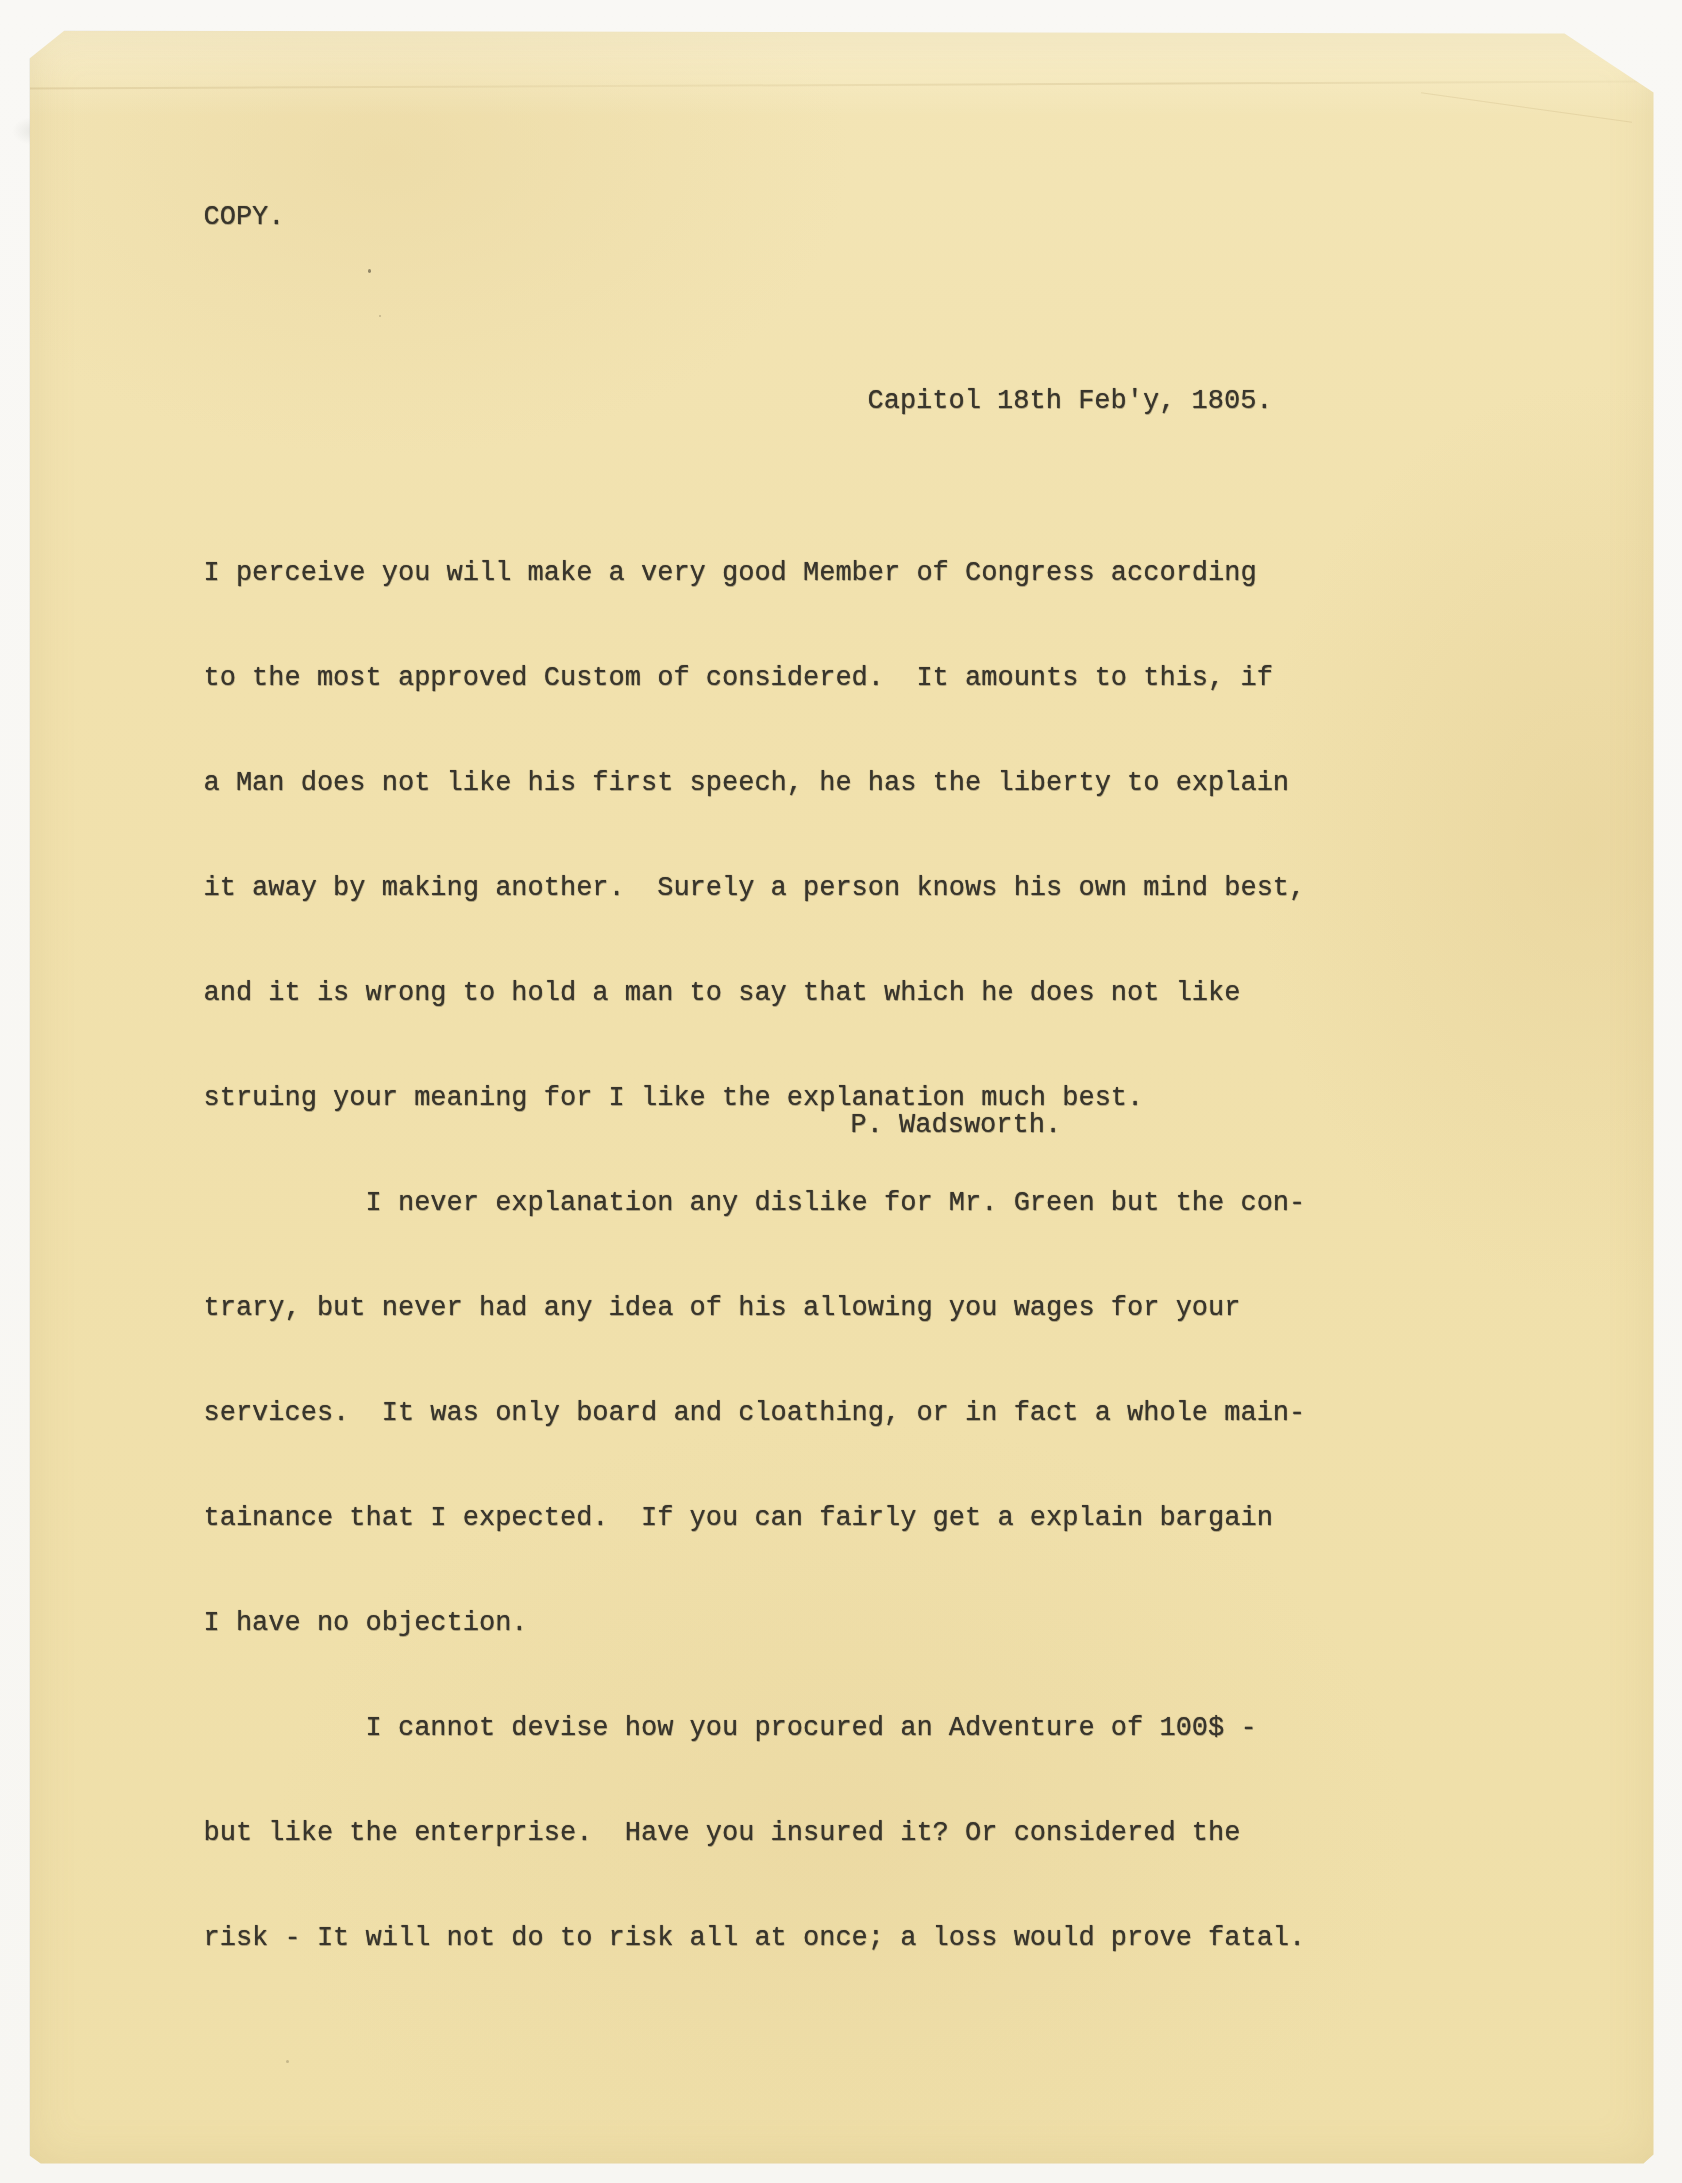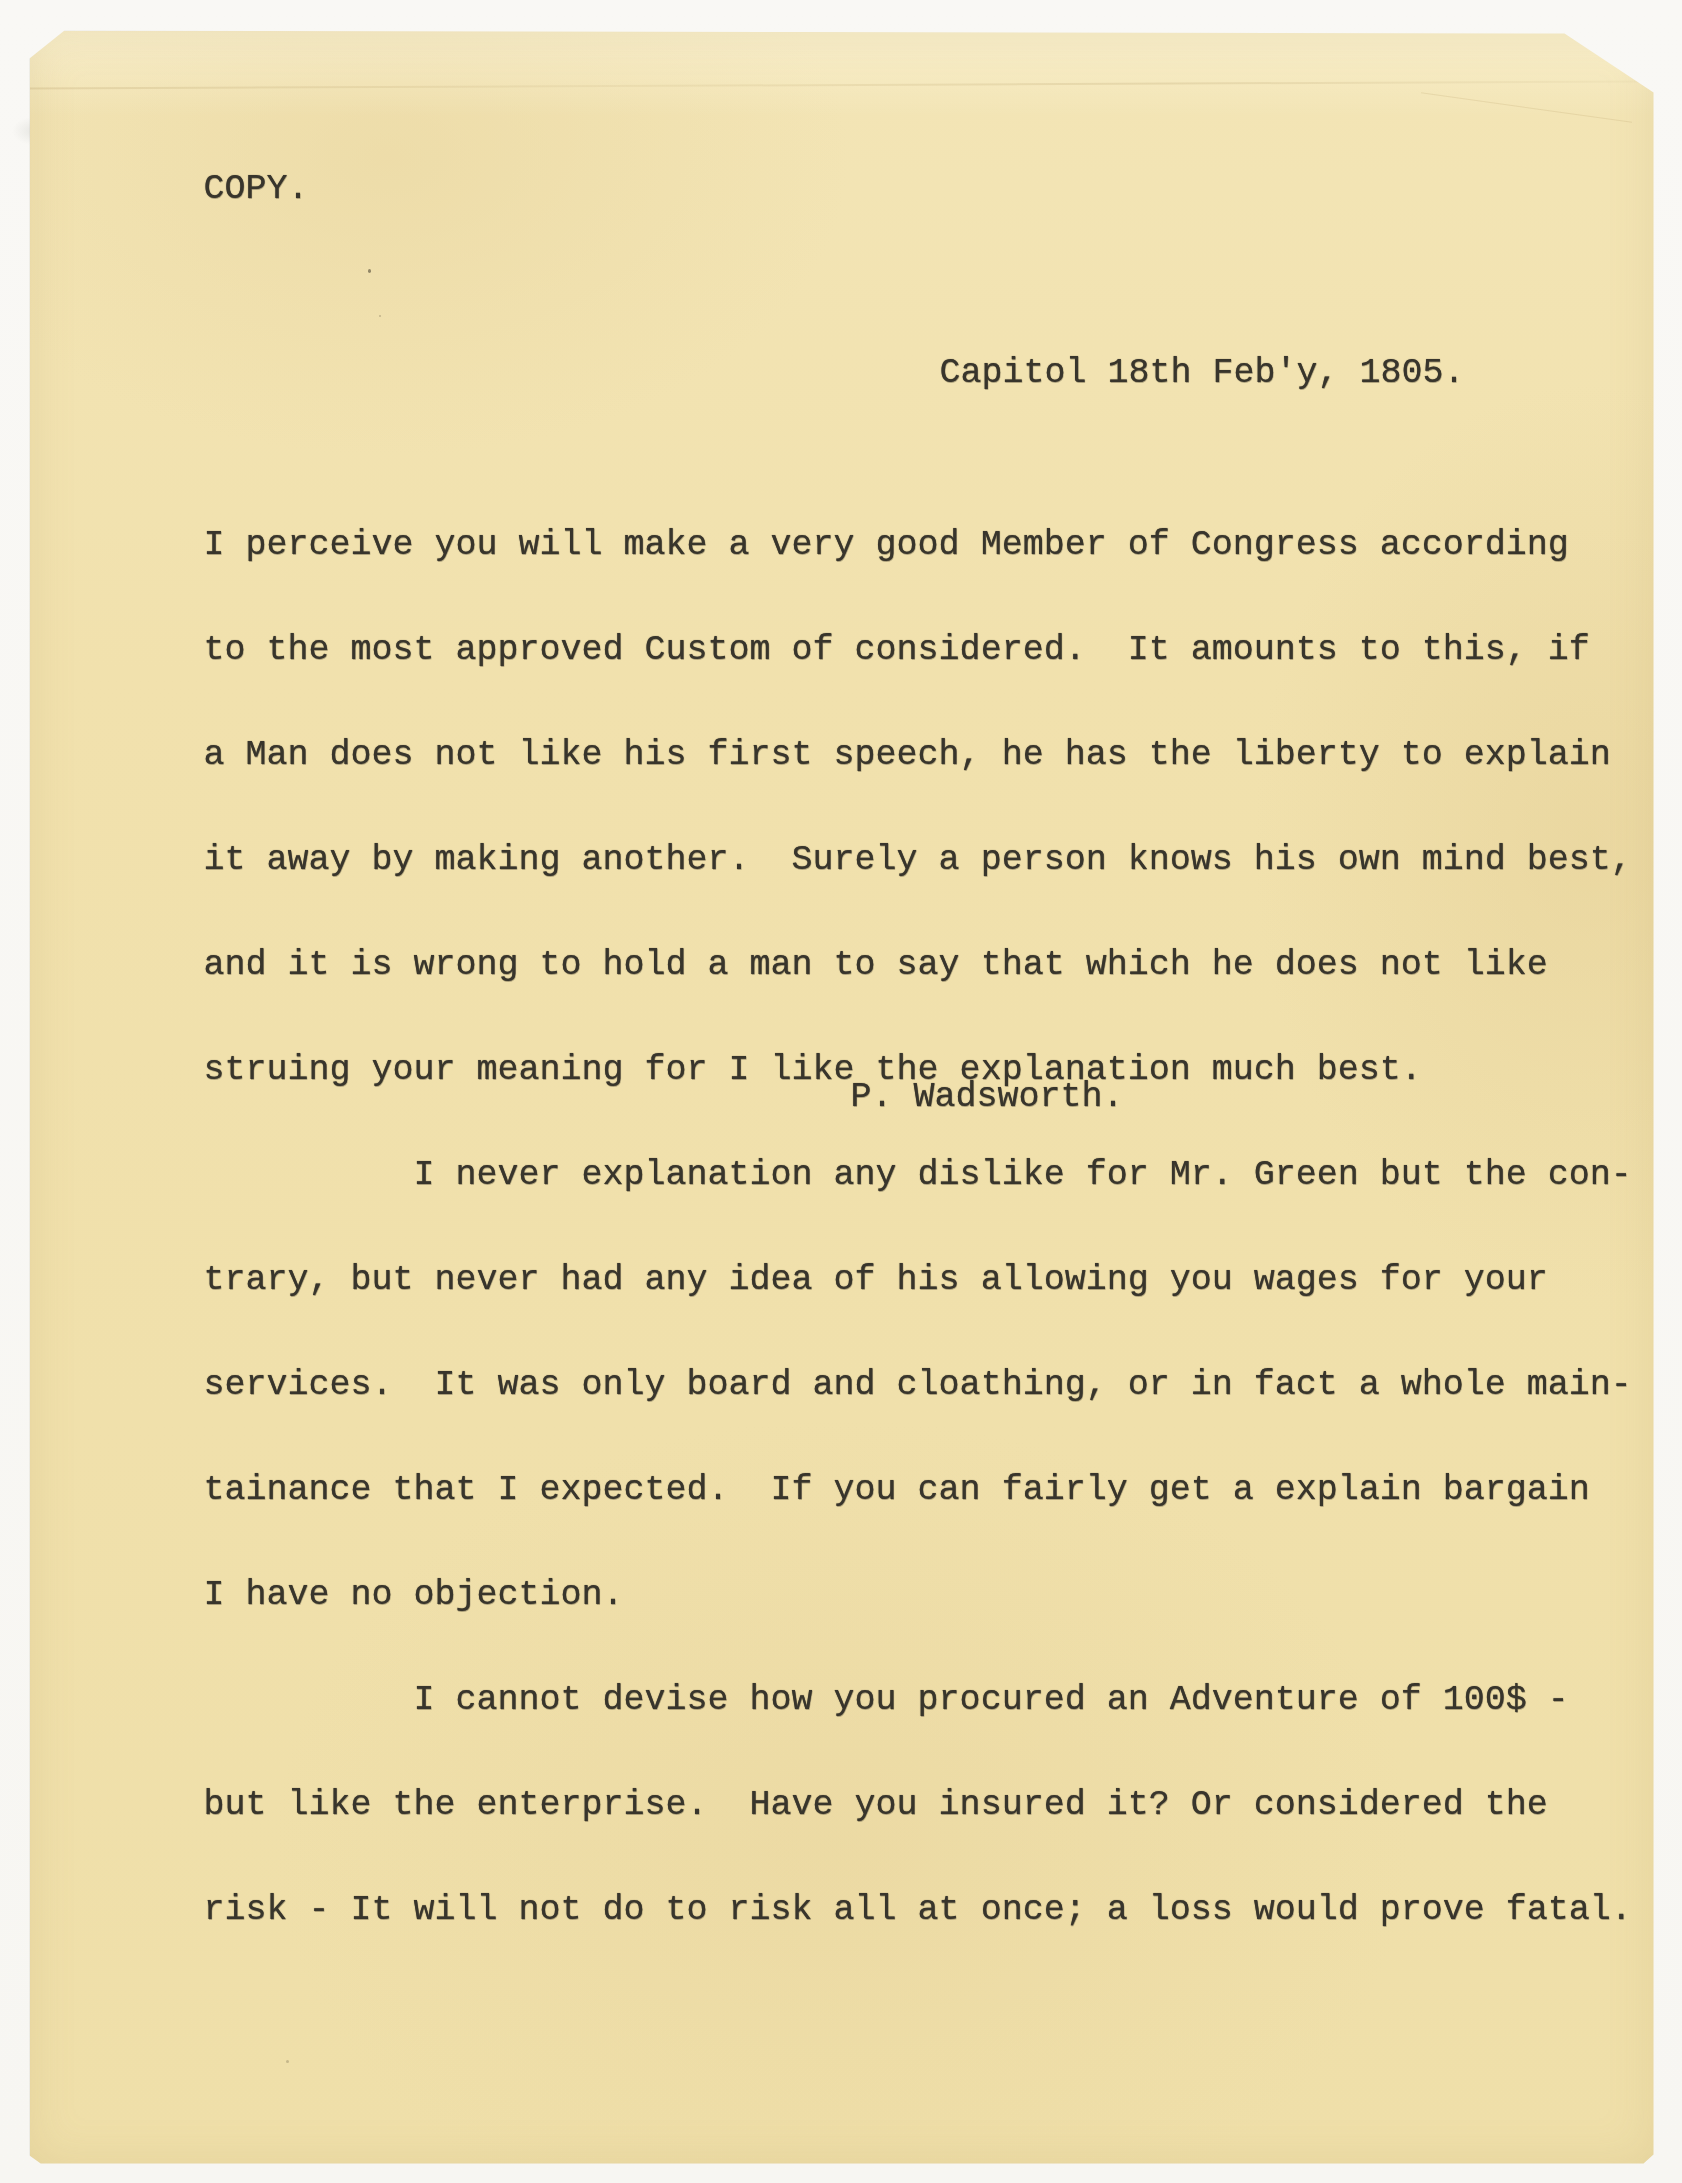--- a/index.html
+++ b/index.html
@@ -64,33 +64,34 @@
   .speck {
     position: absolute;
     border-radius: 50%;
     background: rgba(70,62,45,0.55);
   }
   .speck.s1 { left: 338px; top: 238px; width: 3.6px; height: 4.1px; }
   .speck.s2 { left: 349px; top: 284px; width: 2.5px; height: 2.5px; opacity: 0.5; }
   .speck.s3 { left: 256px; top: 2029px; width: 3px; height: 3px; opacity: 0.45; }
   .ink {
     color: #38352c;
-    font-size: 35px;
+    font-size: 27px;
     line-height: 35px;
     white-space: pre;
     text-shadow: 0 0 1px rgba(55,50,38,0.75), 0.5px 0.5px 0.5px rgba(55,50,38,0.30);
+    margin-top: 28px;
   }
   .copy-label {
     position: absolute;
     left: 174px;
     top: 141px;
   }
   .dateline {
     position: absolute;
-    left: 910px;
+    left: 838px;
     top: 325px;
   }
   .letter-body {
     position: absolute;
     left: 174px;
     top: 427px;
   }
   .signature {
     position: absolute;
     left: 821px;

